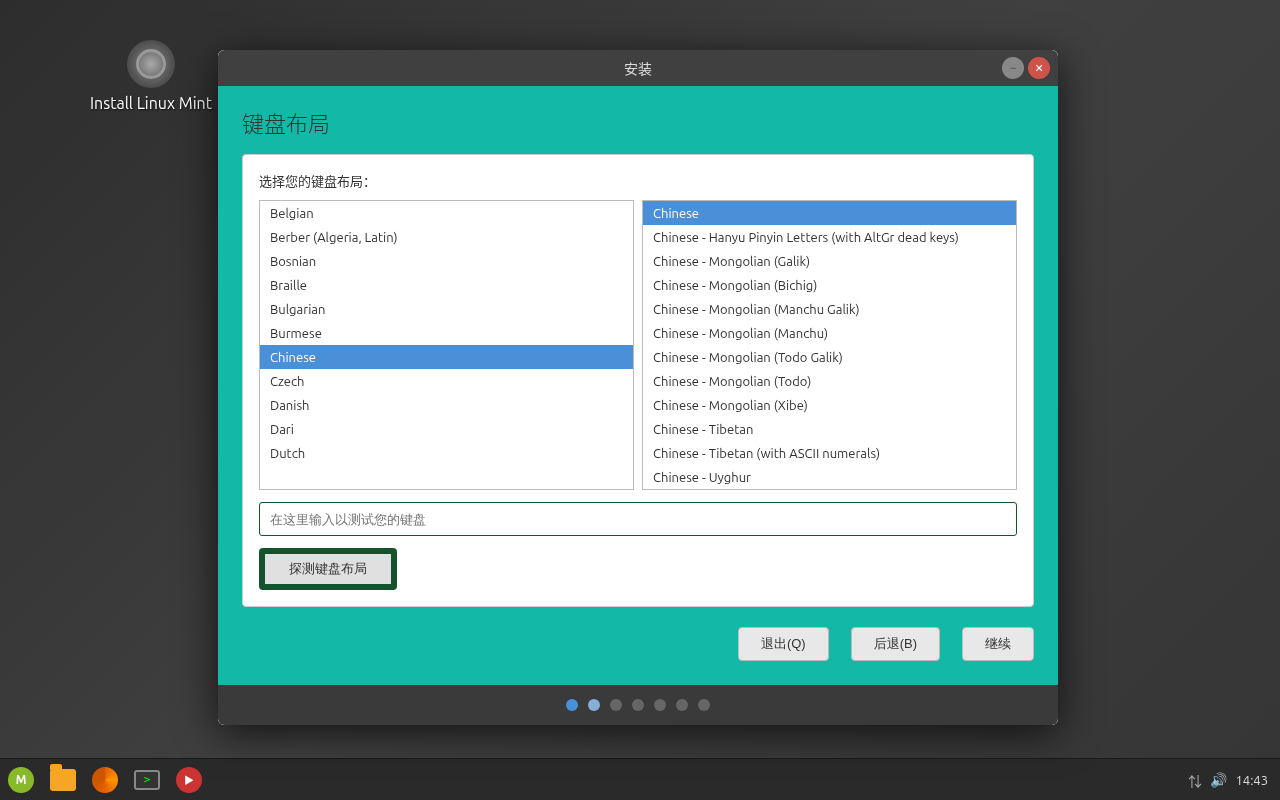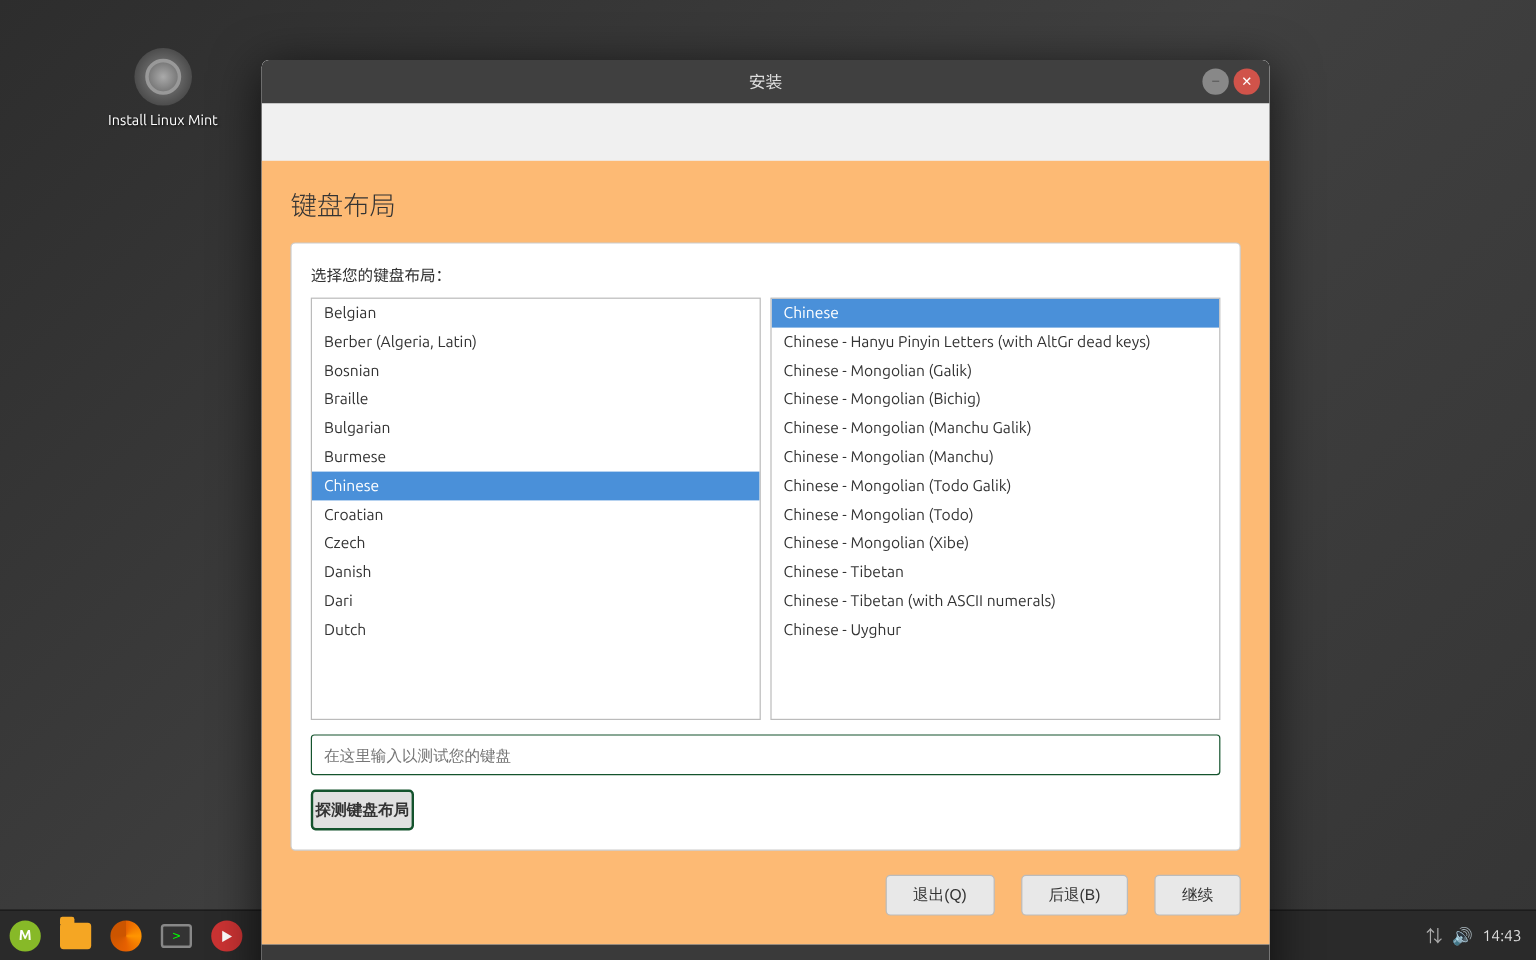--- a/index.html
+++ b/index.html
@@ -44,21 +44,21 @@
     .desktop-icon-img::after {
       content: '';
       width: 24px;
       height: 24px;
       border-radius: 50%;
       background: radial-gradient(circle, #aaa 0%, #666 100%);
       border: 3px solid #999;
     }
     .desktop-icon-label {
       color: #fff;
-      font-size: 12px;
+      font-size: 16px;
       text-align: center;
       text-shadow: 1px 1px 2px rgba(0,0,0,0.8);
     }
 
     
     .taskbar {
       position: absolute;
       bottom: 0;
       left: 0;
       width: 100%;
@@ -226,23 +226,22 @@
     .titlebar-btn.close::after {
       content: '✕';
       font-size: 11px;
     }
     .titlebar-btn.minimize::after {
       content: '−';
     }
 
     
     .dialog-content {
-      background: #fdba74;
+      background: #14b8a6;
       padding: 20px 24px 24px;
-      margin-top: 48px;
     }
     .dialog-header {
       font-size: 22px;
       font-weight: 300;
       color: #333;
       margin-bottom: 16px;
     }
     .dialog-body {
       background: white;
       border: 1px solid #ccc;
@@ -258,21 +257,21 @@
     
     .lists-container {
       display: flex;
       gap: 8px;
       margin-bottom: 12px;
     }
     .list-panel {
       flex: 1;
       border: 1px solid #bbb;
       background: white;
-      height: 352px;
+      height: 290px;
       overflow-y: auto;
     }
     .list-panel::-webkit-scrollbar {
       width: 8px;
     }
     .list-panel::-webkit-scrollbar-track {
       background: #f0f0f0;
     }
     .list-panel::-webkit-scrollbar-thumb {
       background: #bbb;
@@ -302,28 +301,27 @@
       padding: 0 10px;
       font-size: 13px;
       color: #999;
       background: white;
       outline: none;
     }
 
     
     .detect-btn {
       margin-top: 12px;
-      padding: 6px 2px;
+      padding: 6px 24px;
       background: #e0e0e0;
-      border: 2px solid #14532d;
+      border: 6px solid #14532d;
       border-radius: 4px;
       font-size: 13px;
       color: #333;
       cursor: pointer;
-      font-weight: bold;
     }
 
     
     .dialog-footer {
       display: flex;
       justify-content: flex-end;
       gap: 22px;
       margin-top: 20px;
     }
     .footer-btn {
@@ -387,21 +385,20 @@
         <div class="lists-container">
 
           <div class="list-panel" id="left-list">
               <div class="list-item">Belgian</div>
               <div class="list-item">Berber (Algeria, Latin)</div>
               <div class="list-item">Bosnian</div>
               <div class="list-item">Braille</div>
               <div class="list-item">Bulgarian</div>
               <div class="list-item">Burmese</div>
               <div class="list-item selected">Chinese</div>
-              <div class="list-item">Croatian</div>
               <div class="list-item">Czech</div>
               <div class="list-item">Danish</div>
               <div class="list-item">Dari</div>
               <div class="list-item">Dutch</div>
             </div>
 
           <div class="list-panel" id="right-list">
               <div class="list-item selected">Chinese</div>
               <div class="list-item">Chinese - Hanyu Pinyin Letters (with AltGr dead keys)</div>
               <div class="list-item">Chinese - Mongolian (Galik)</div>

